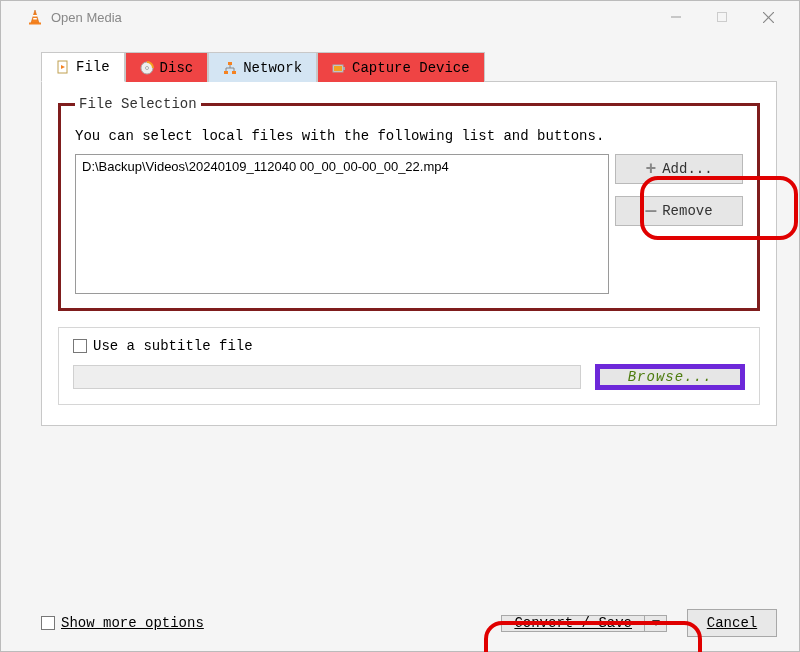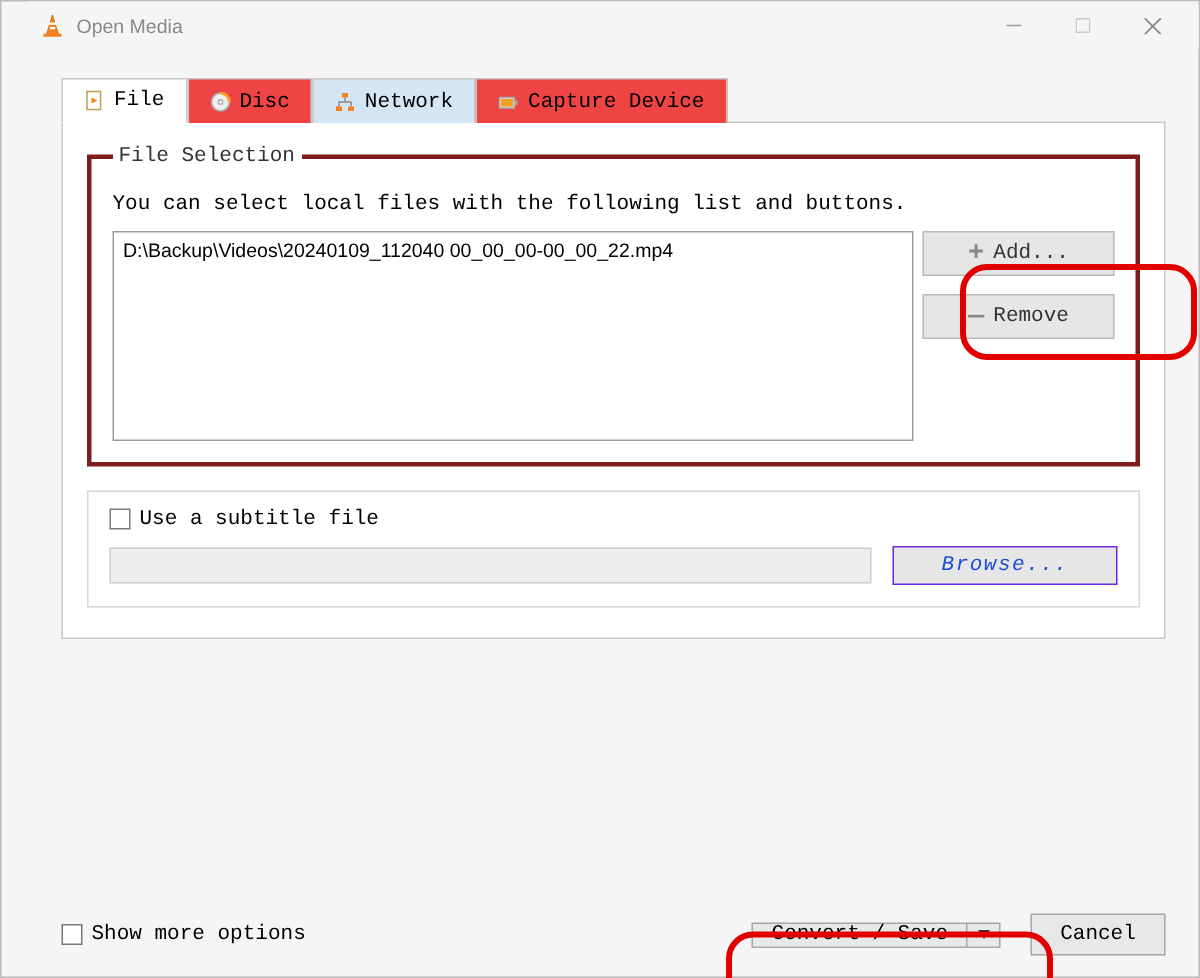--- a/index.html
+++ b/index.html
@@ -79,28 +79,28 @@
   width: 14px; height: 14px; border: 1px solid #777;
   background: #fff;
 }
 .subtitle-row { display: flex; gap: 14px; align-items: center; }
 .sub-input {
   flex: 1; height: 24px; background: #eee;
   border: 1px solid #d0d0d0;
 }
 .browse-btn {
   width: 150px; height: 26px; background: #e6e6e6;
-  border: 1px solid #6d28d9; color: #1d4ed8;
+  border: 5px solid #6d28d9; color: #4d7c0f;
   font-family: "Courier New", monospace; font-size: 14px;
   font-style: italic; letter-spacing: 1px;
   display: flex; align-items: center; justify-content: center;
 }
 .footer {
   margin-top: auto; padding-top: 10px;
-  display: flex; align-items: center;
+  display: flex; align-items: center; text-decoration: underline;
 }
 .footer .spacer { flex: 1; }
 .convert-btn {
   display: flex; align-items: stretch;
   border: 1px solid #a8a8a8; background: #e8e8e8; height: 17px;
 }
 .convert-btn .lbl {
   padding: 0 12px; display: flex; align-items: center;
   font-family: "Courier New", monospace; font-size: 14px;
 }

